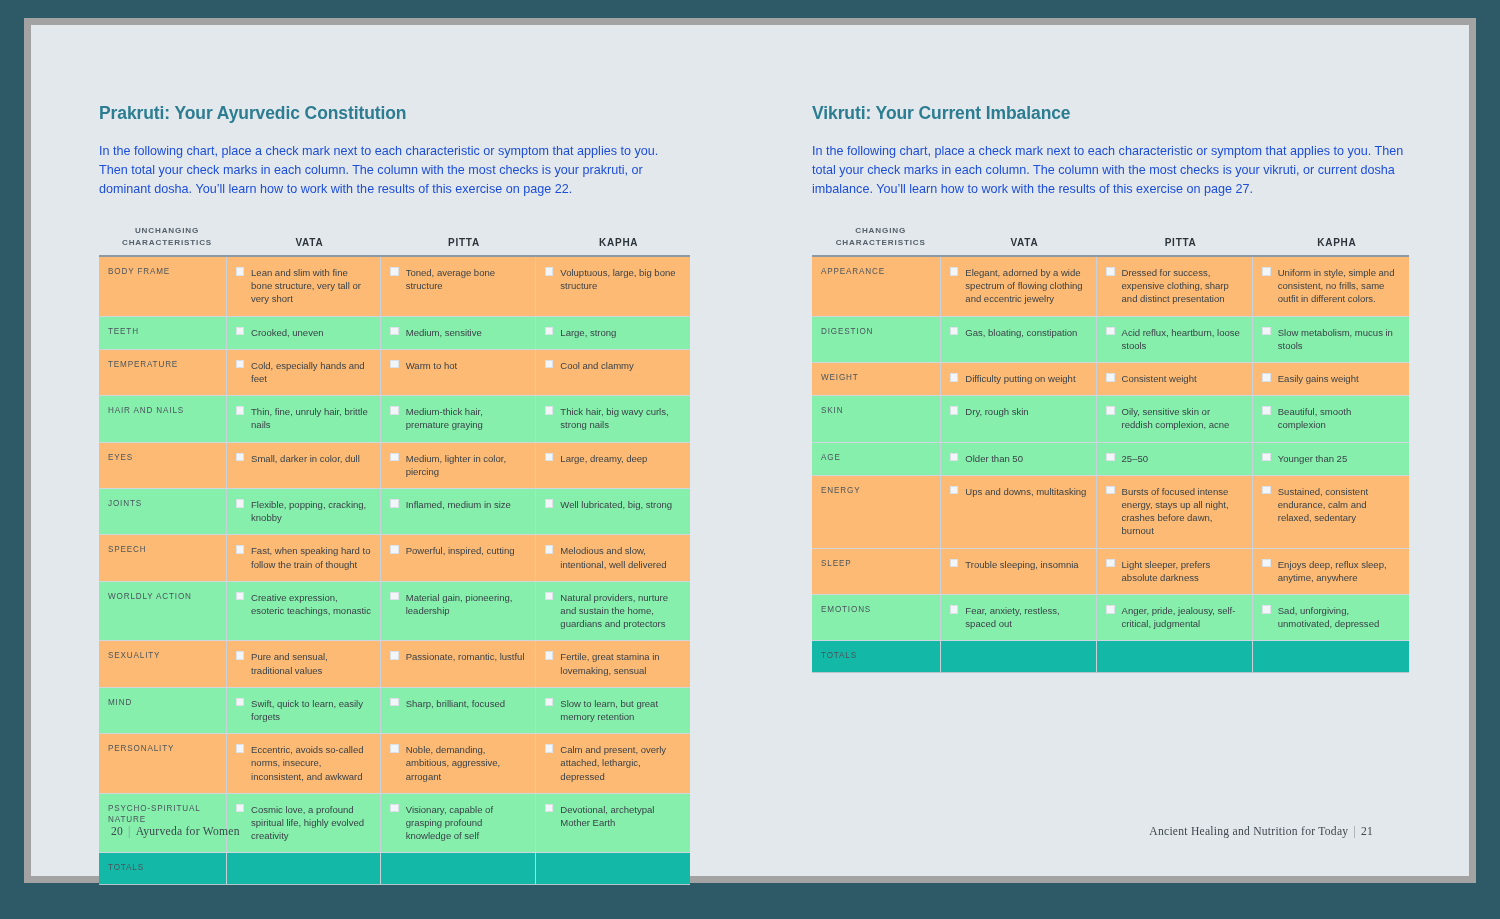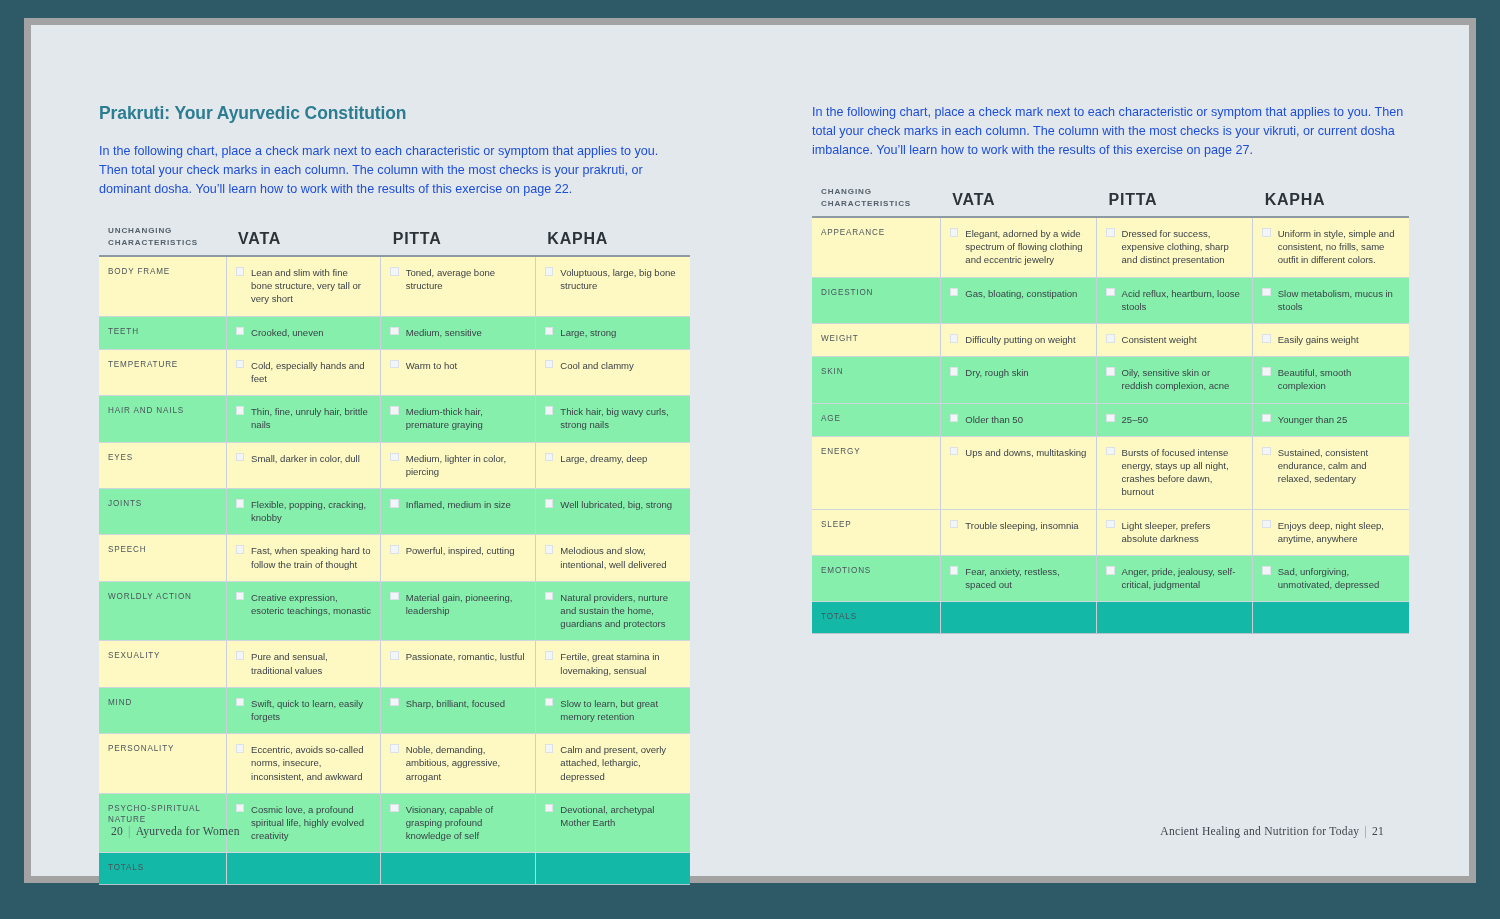--- a/index.html
+++ b/index.html
@@ -51,43 +51,43 @@
     width: 100%;
     border-collapse: collapse;
     table-layout: fixed;
     font-size: 9.6px;
     color: #3a4248;
   }
   table.dosha col.c-label { width: 21.5%; }
   table.dosha col.c-col   { width: 26.1667%; }
 
   table.dosha thead th {
-    text-align: left;
+    text-align: center;
     vertical-align: bottom;
     padding: 0 0 7px 0;
     font-weight: bold;
     border-bottom: 2.2px solid #8d9aa3;
     background: transparent;
   }
   th.h-label {
     font-size: 8.1px;
     letter-spacing: 0.85px;
     color: #55606a;
     font-weight: normal;
     line-height: 11.5px;
     padding-left: 9px !important;
   }
   th.h-dosha {
-    font-size: 16px;
+    font-size: 10px;
     letter-spacing: 0.75px;
     color: #2c343a;
     padding-left: 12px !important;
   }
 
-  table.dosha tbody tr { background: #fef9c3; }
+  table.dosha tbody tr { background: #fdba74; }
   table.dosha tbody tr.alt { background: #86efac; }
   table.dosha tbody tr.totals { background: #14b8a6; }
 
   table.dosha tbody td {
     vertical-align: top;
     padding: 9px 9px 10px 9px;
     border-bottom: 1px solid #cfd7de;
   }
   table.dosha tbody tr:last-child td {
     border-bottom: 1.6px solid #b9c3cb;
@@ -130,21 +130,21 @@
 
   .footer {
     position: absolute;
     bottom: 38px;
     font-family: "Liberation Serif", serif;
     font-size: 11.6px;
     color: #3e474e;
     letter-spacing: 0.25px;
   }
   .footer-left  { left: 80px; }
-  .footer-right { right: 85px; }
+  .footer-right { right: 96px; }
   .footer .sep { color: #8b959c; padding: 0 5px; }
 </style>
 </head>
 <body>
 
 <div class="spread">
 
   <div class="page page-left">
     <h1 class="title">Prakruti: Your Ayurvedic Constitution</h1>
     <p class="intro">In the following chart, place a check mark next to each characteristic or symptom that applies to you. Then total your check marks in each column. The column with the most checks is your prakruti, or dominant dosha. You’ll learn how to work with the results of this exercise on page 22.</p>
@@ -428,20 +428,21 @@
           </tr>
         </tbody>
     </table>
 
     <div class="footer footer-left">
       <span>20</span><span class="sep">|</span><span>Ayurveda for Women</span>
     </div>
   </div>
 
   <div class="page page-right">
+    <h1 class="title">Vikruti: Your Current Imbalance</h1>
     <p class="intro">In the following chart, place a check mark next to each characteristic or symptom that applies to you. Then total your check marks in each column. The column with the most checks is your vikruti, or current dosha imbalance. You’ll learn how to work with the results of this exercise on page 27.</p>
 
     <table class="dosha">
       <colgroup>
         <col class="c-label">
           <col class="c-col">
           <col class="c-col">
           <col class="c-col">
       </colgroup>
       <thead>
@@ -592,21 +593,21 @@
             </td>
             <td class="opt">
               <div class="optwrap">
                 <span class="cbox"></span>
                 <span class="otext">Light sleeper, prefers absolute darkness</span>
               </div>
             </td>
             <td class="opt">
               <div class="optwrap">
                 <span class="cbox"></span>
-                <span class="otext">Enjoys deep, night sleep, anytime, anywhere</span>
+                <span class="otext">Enjoys deep, reflux sleep, anytime, anywhere</span>
               </div>
             </td>
           </tr>
           <tr class="alt">
             <td class="rowlabel">EMOTIONS</td>
             <td class="opt">
               <div class="optwrap">
                 <span class="cbox"></span>
                 <span class="otext">Fear, anxiety, restless, spaced out</span>
               </div>

